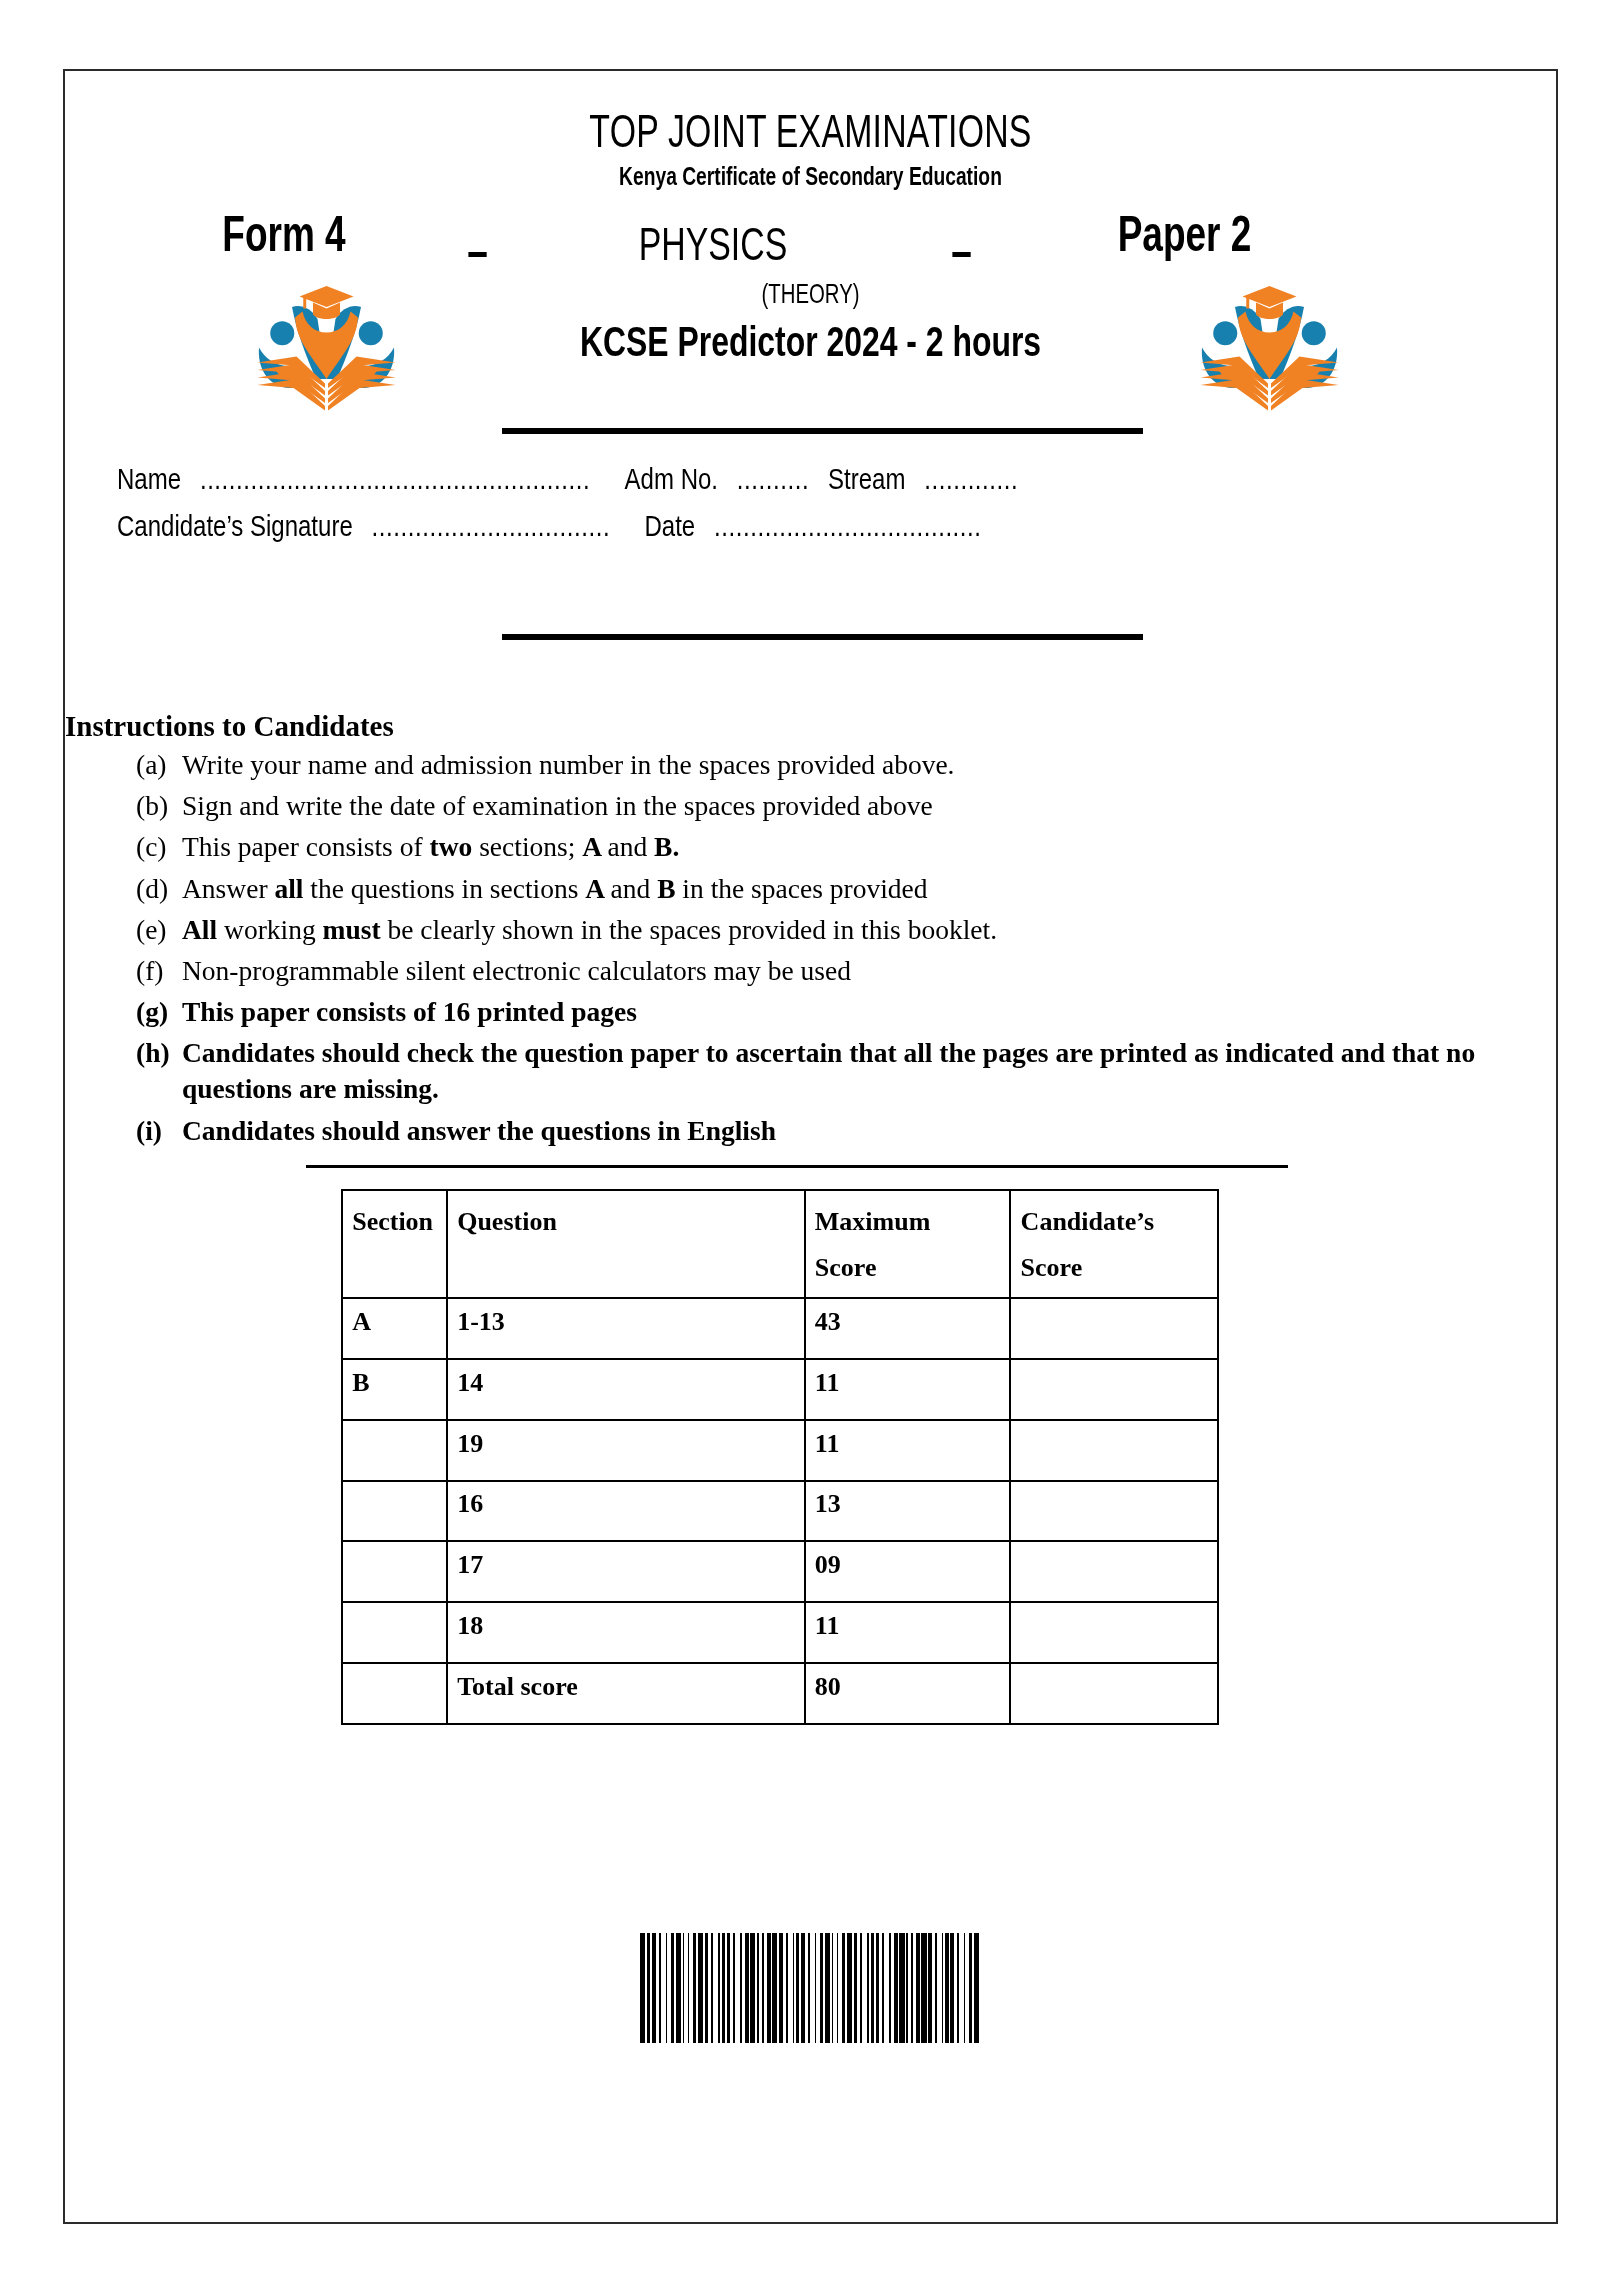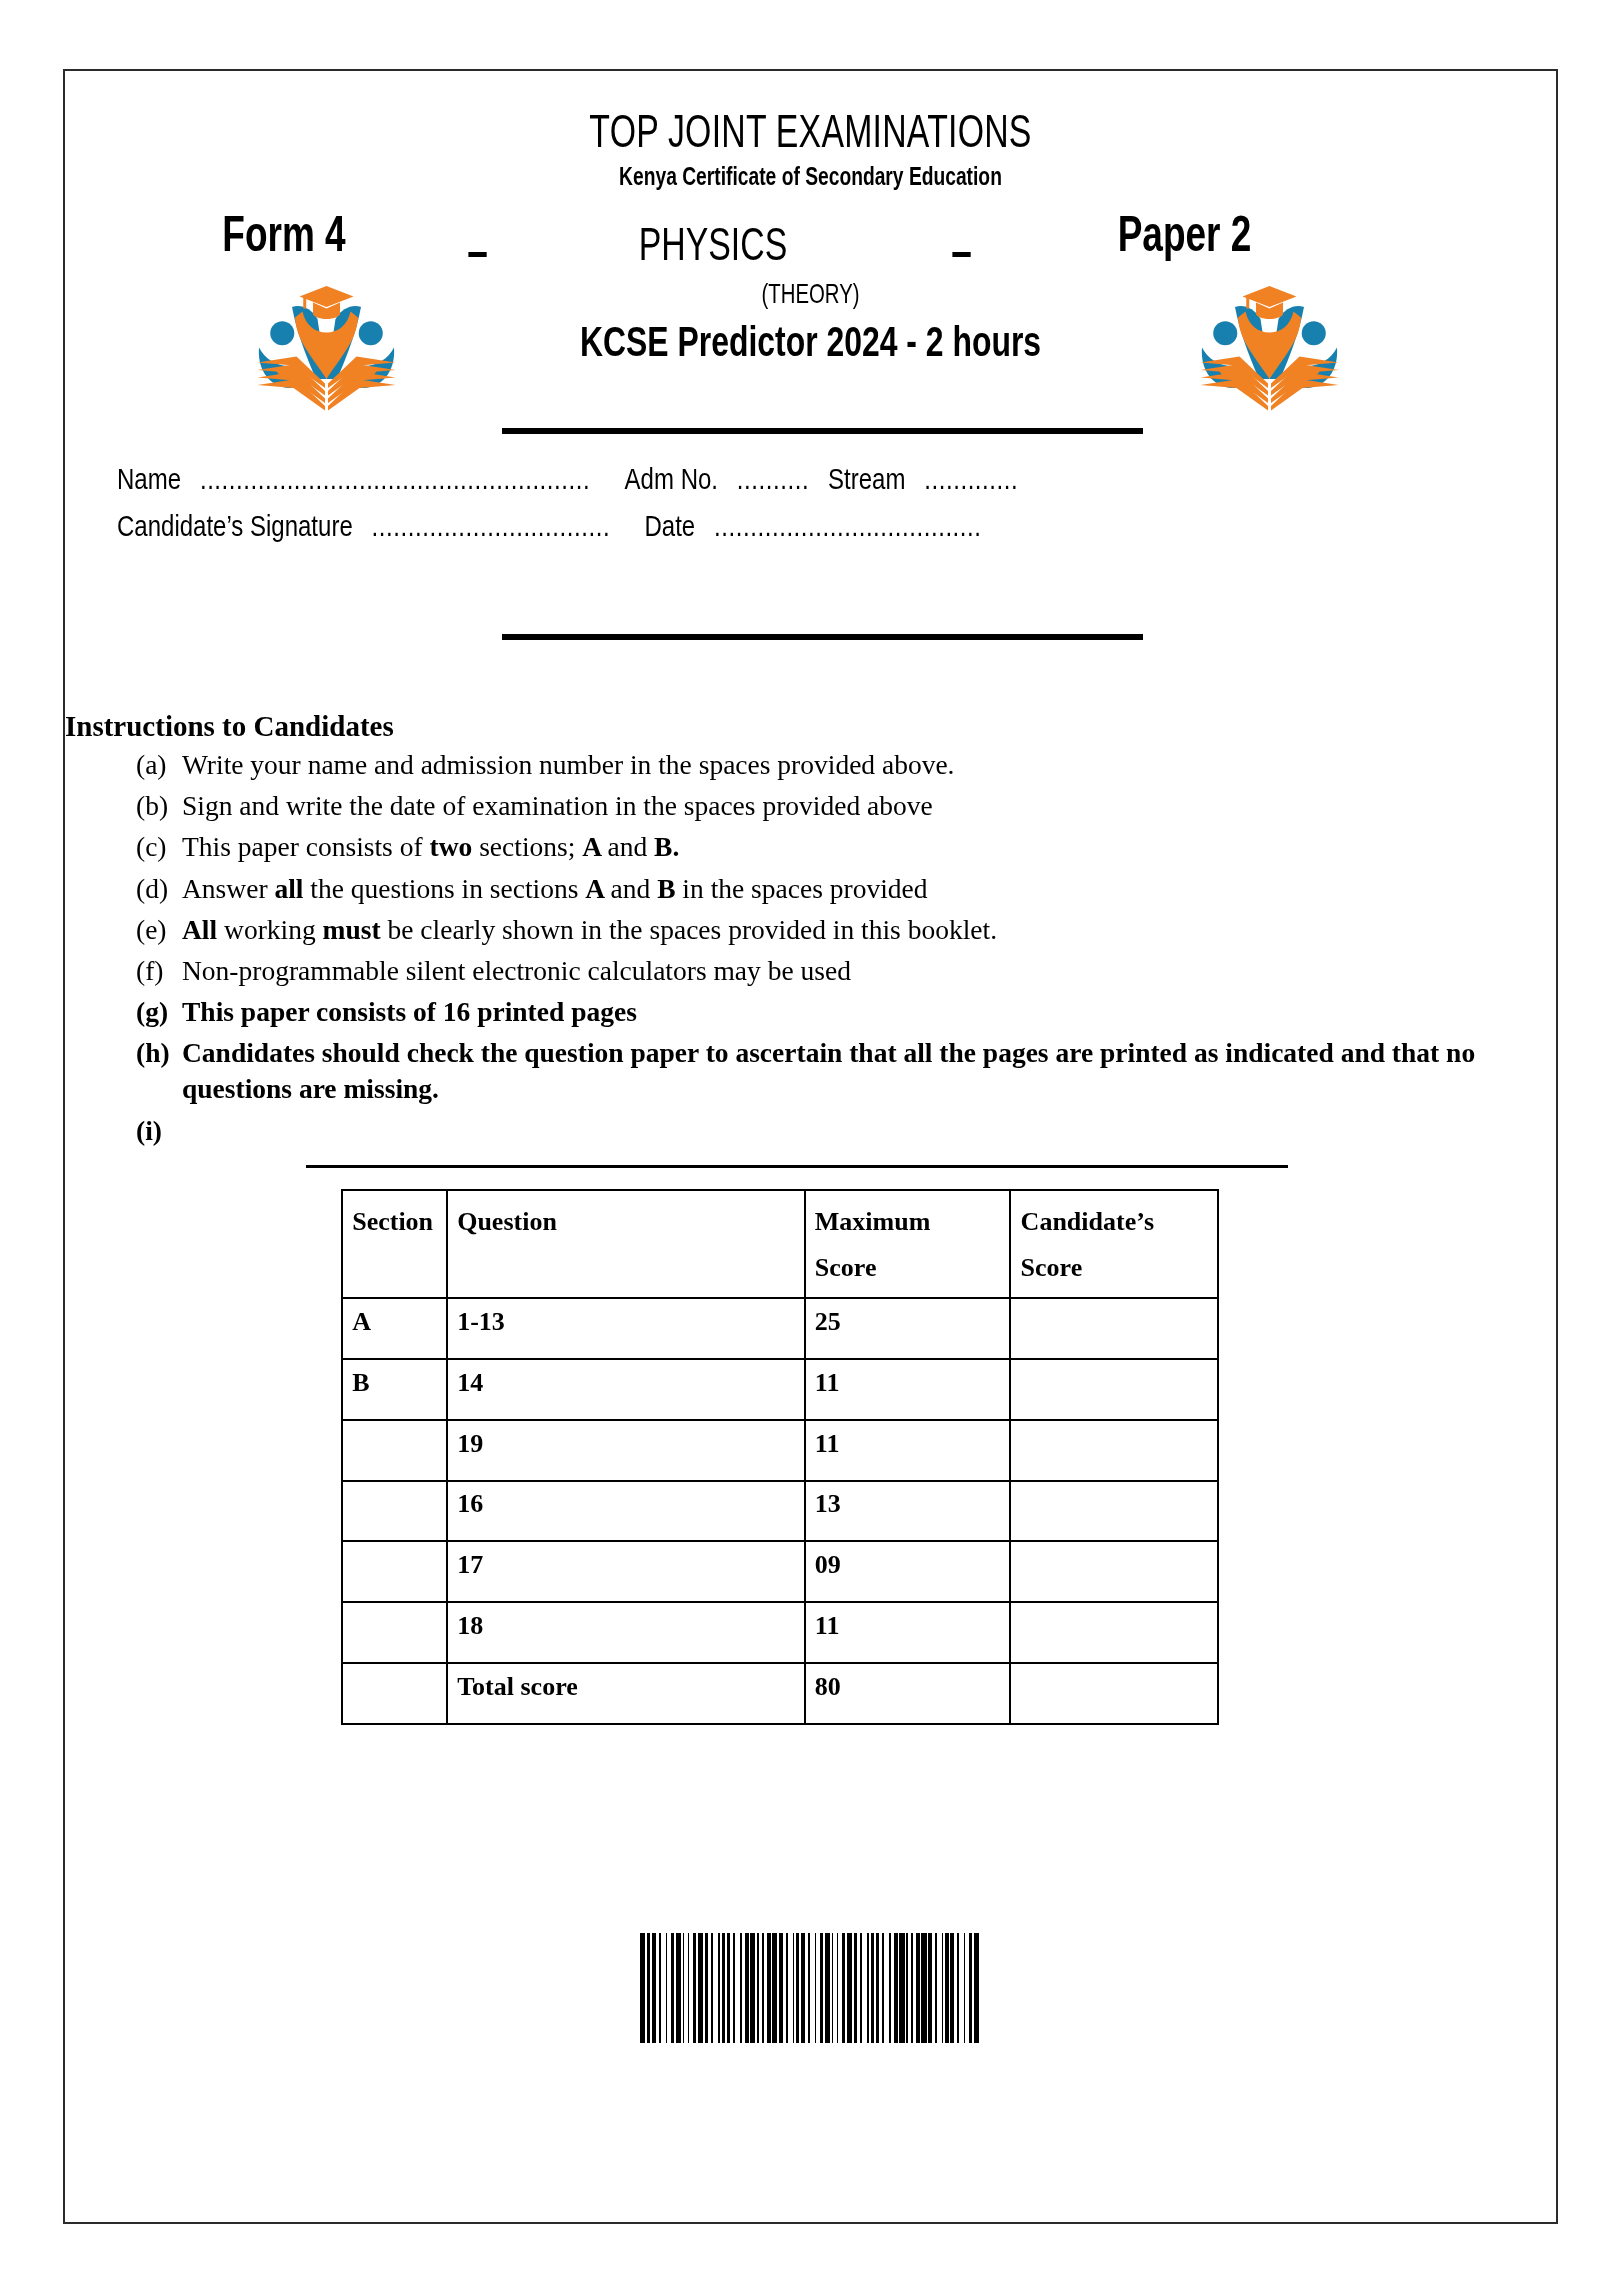--- a/index.html
+++ b/index.html
@@ -398,40 +398,40 @@
     <div id="instructions-heading">Instructions to Candidates</div>
     <div id="instruction-list">
           <div class="ins-item"><span class="ins-marker">(a)</span><span>Write your name and admission number in the spaces provided above.</span></div>
           <div class="ins-item"><span class="ins-marker">(b)</span><span>Sign and write the date of examination in the spaces provided above</span></div>
           <div class="ins-item"><span class="ins-marker">(c)</span><span><span>This </span><span>paper </span><span>consists </span><span>of </span><span style="font-weight: bold;">two </span><span>sections; </span><span style="font-weight: bold;">A </span><span>and </span><span style="font-weight: bold;">B.</span></span></div>
           <div class="ins-item"><span class="ins-marker">(d)</span><span><span>Answer </span><span style="font-weight: bold;">all </span><span>the </span><span>questions </span><span>in </span><span>sections </span><span style="font-weight: bold;">A </span><span>and </span><span style="font-weight: bold;">B </span><span>in </span><span>the </span><span>spaces </span><span>provided</span></span></div>
           <div class="ins-item"><span class="ins-marker">(e)</span><span><span style="font-weight: bold;">All </span><span>working </span><span style="font-weight: bold;">must </span><span>be </span><span>clearly </span><span>shown </span><span>in </span><span>the </span><span>spaces </span><span>provided </span><span>in </span><span>this </span><span>booklet.</span></span></div>
           <div class="ins-item"><span class="ins-marker">(f)</span><span>Non-programmable silent electronic calculators may be used</span></div>
           <div class="ins-item bold"><span class="ins-marker">(g)</span><span>This paper consists of 16 printed pages</span></div>
           <div class="ins-item bold"><span class="ins-marker">(h)</span><span>Candidates should check the question paper to ascertain that all the pages are printed as indicated and that no questions are missing.</span></div>
-          <div class="ins-item bold"><span class="ins-marker">(i)</span></div>
+          <div class="ins-item bold"><span class="ins-marker">(i)</span><span>Candidates should answer the questions in English</span></div>
         </div>
   </div>
 
   <div id="rule-table"></div>
 
   <table id="score-table">
     <thead>
       <tr>
         <td class="col-section"><span>Section</span></td>
         <td class="col-question"><span>Question</span></td>
         <td class="col-max"><span>Maximum</span><br><span>Score</span></td>
         <td class="col-cand"><span>Candidate’s</span><br><span>Score</span></td>
       </tr>
     </thead>
     <tbody id="score-table-body">
           <tr>
             <td>A</td>
             <td>1-13</td>
-            <td>25</td>
+            <td>43</td>
             <td></td>
           </tr>
           <tr>
             <td>B</td>
             <td>14</td>
             <td>11</td>
             <td></td>
           </tr>
           <tr>
             <td></td>

